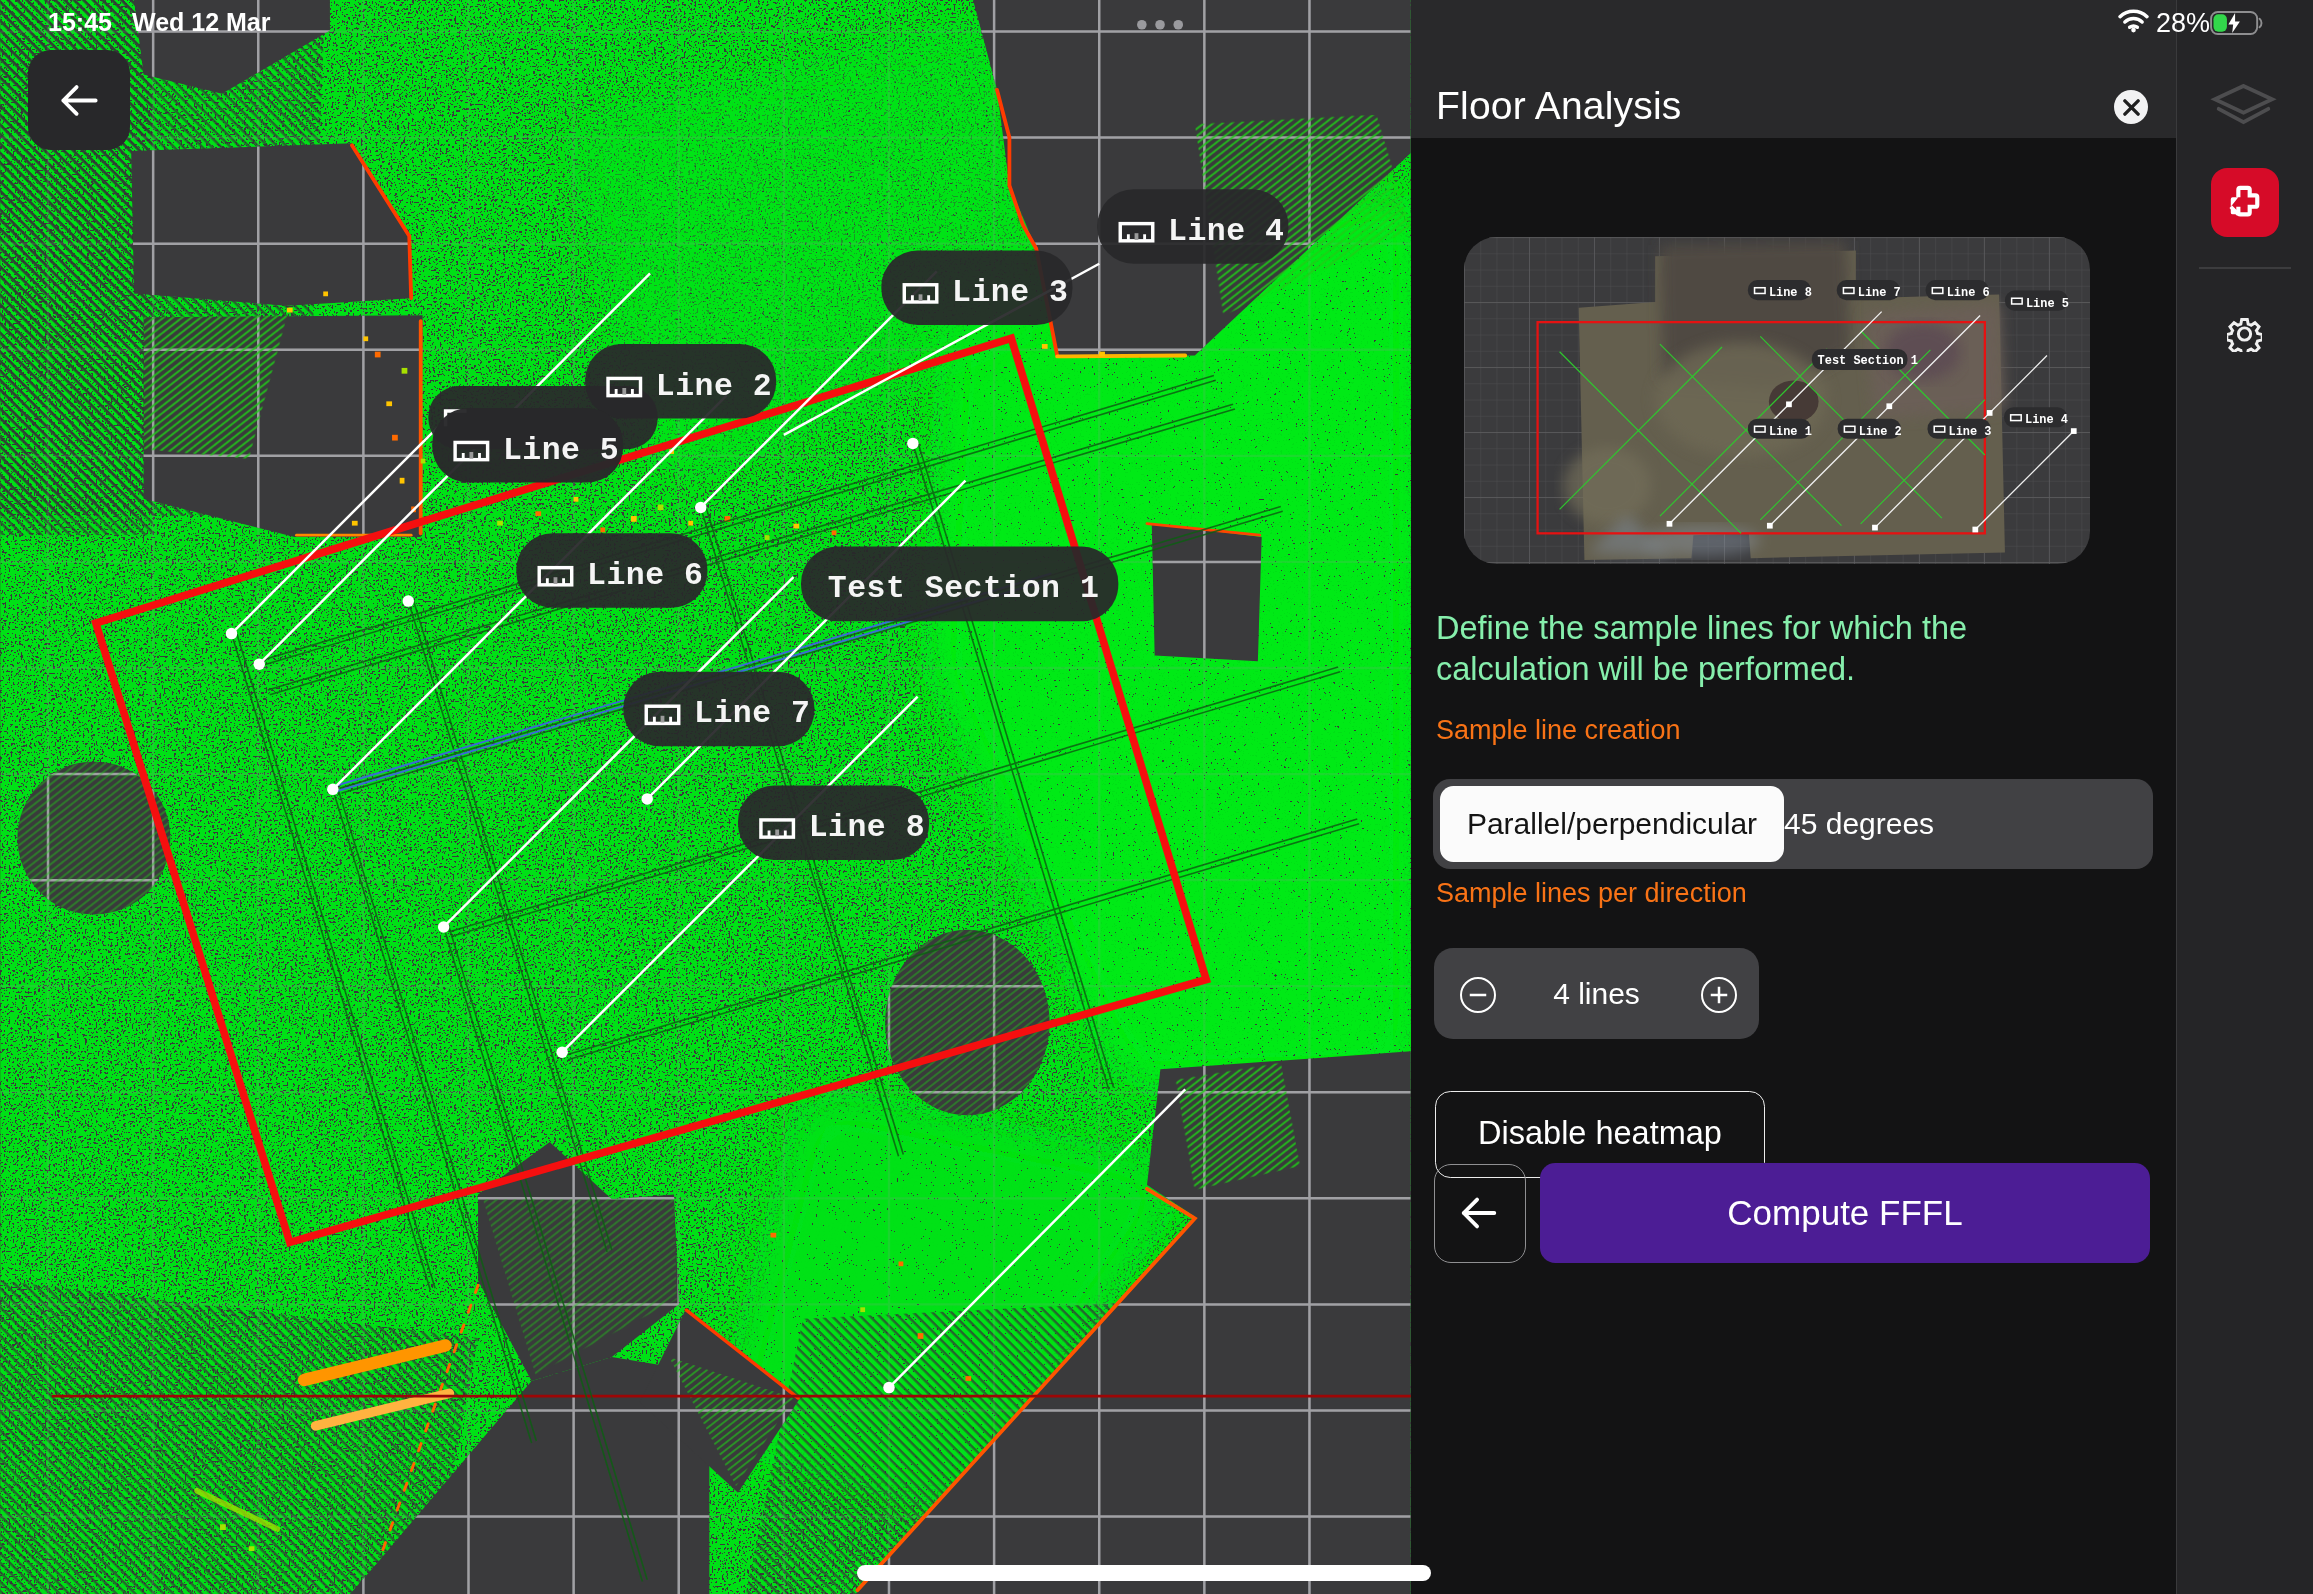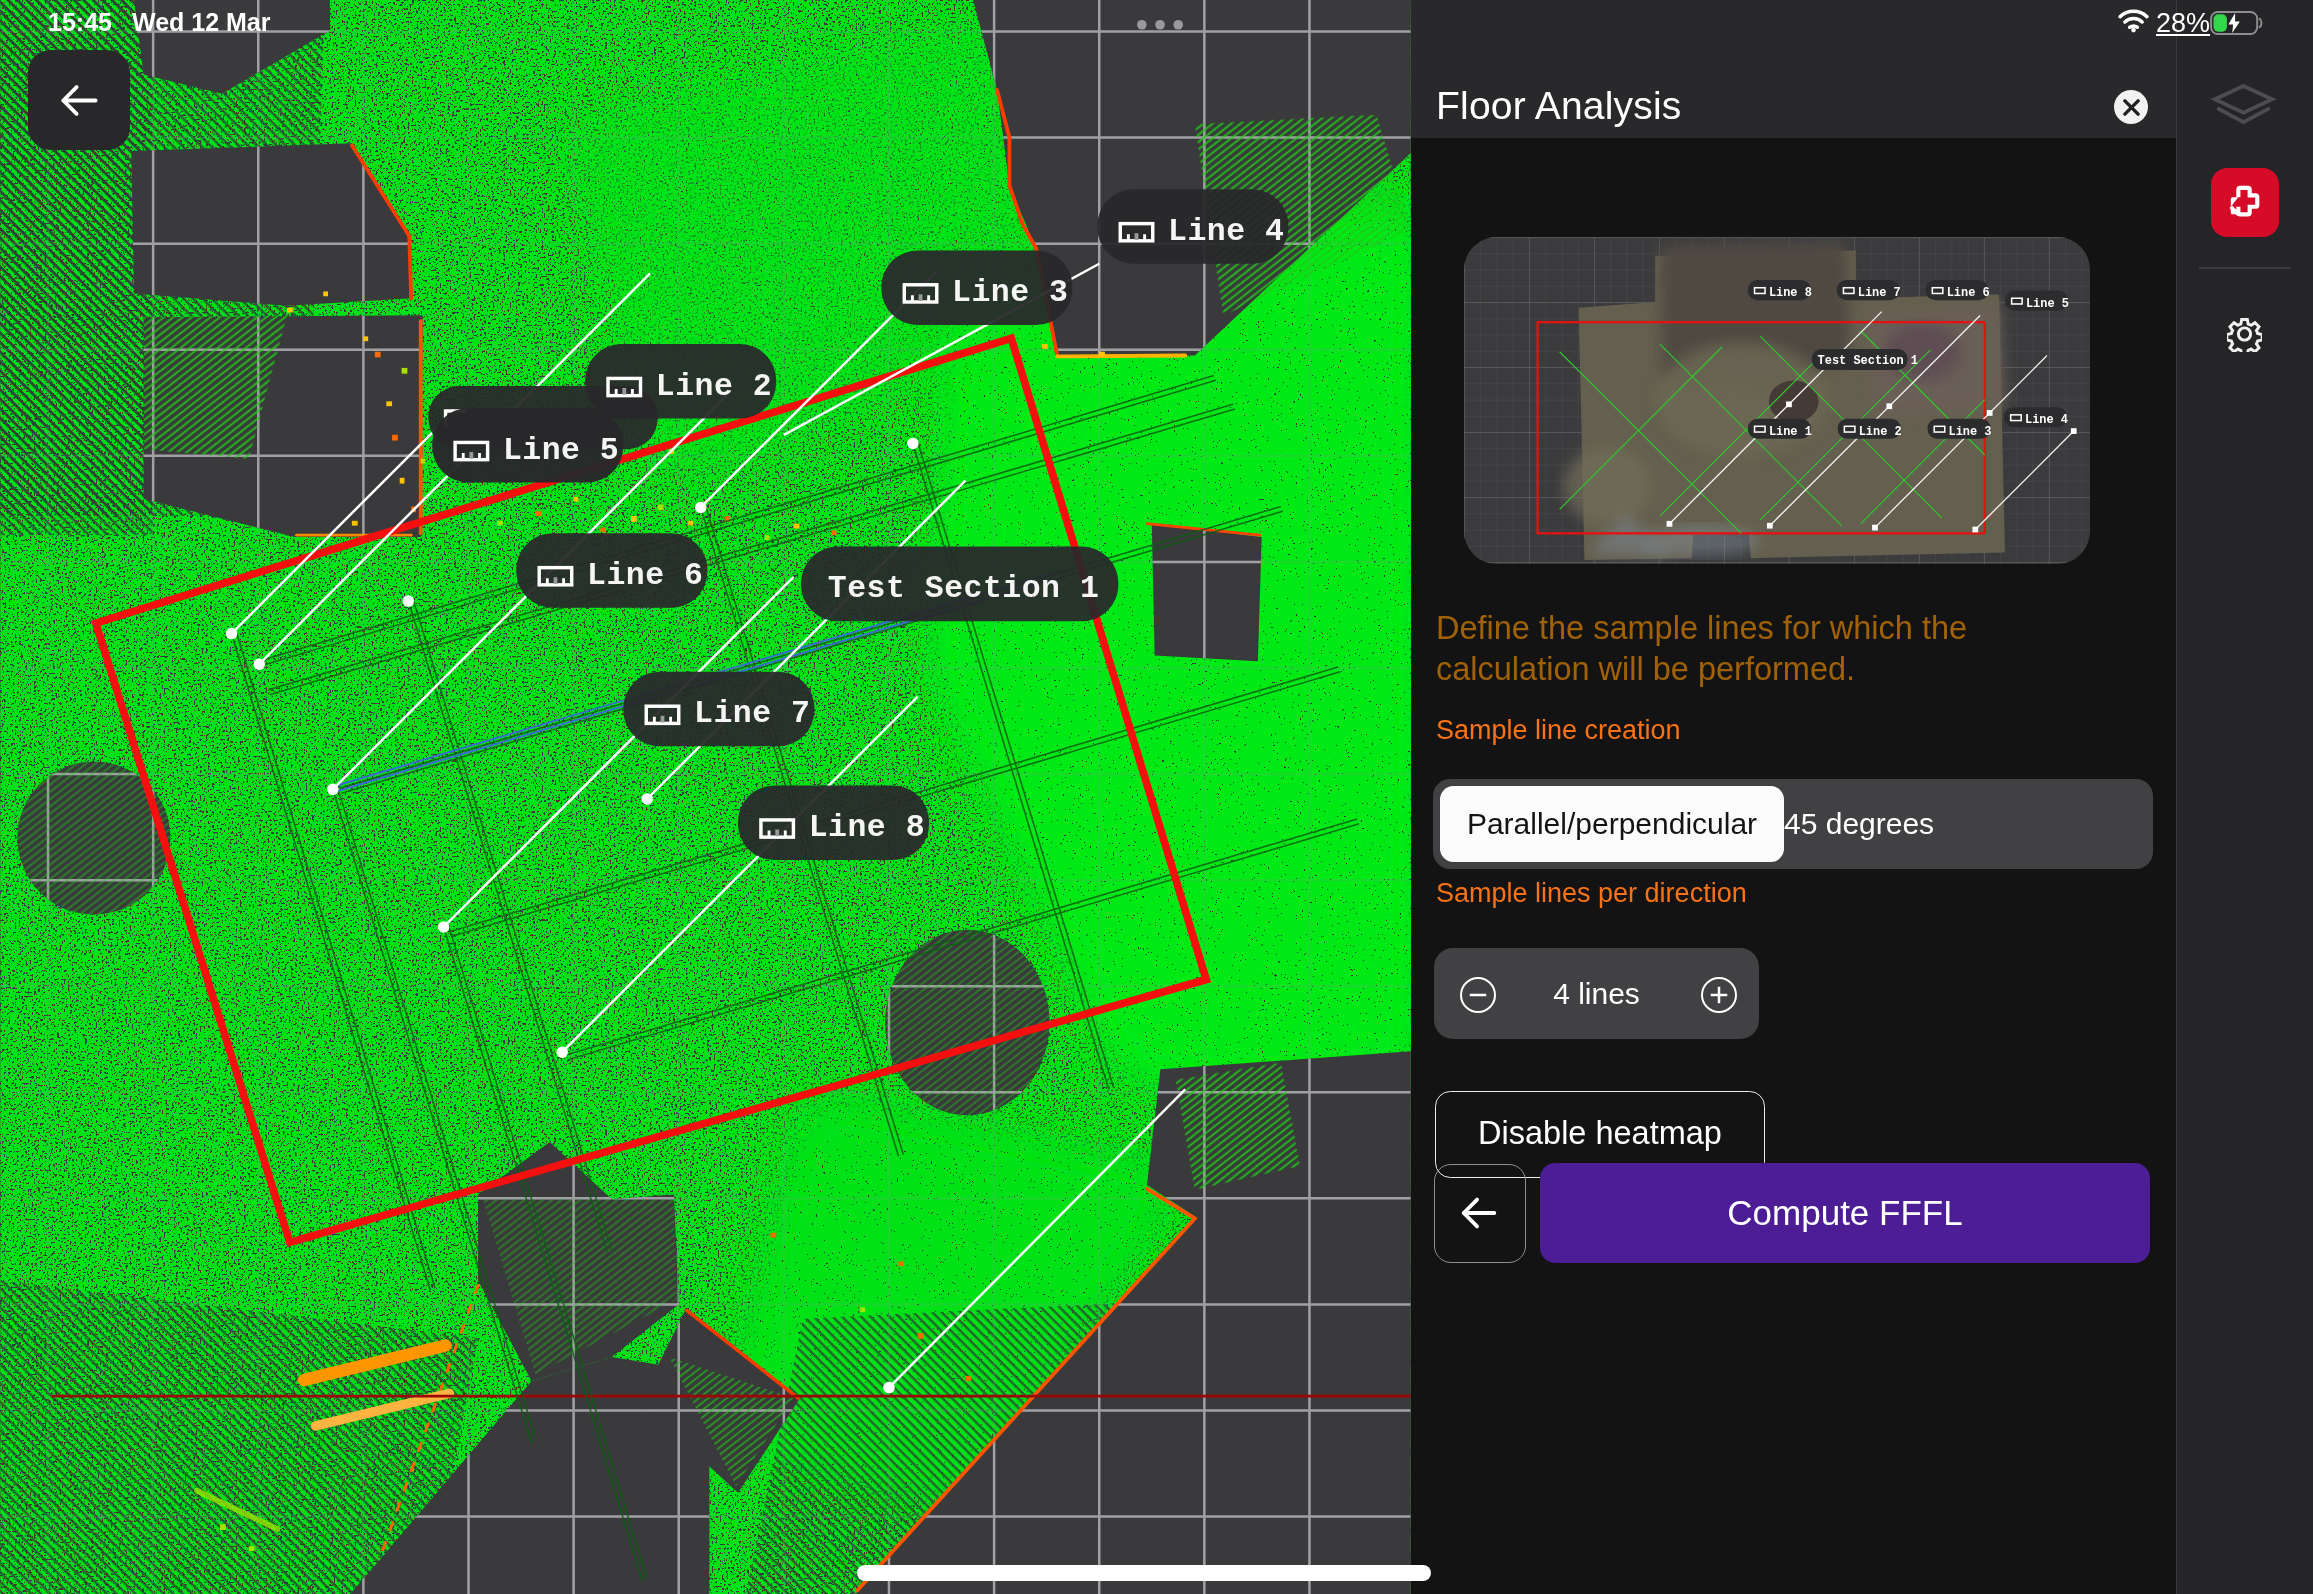--- a/index.html
+++ b/index.html
@@ -6,21 +6,21 @@
   body{width:2313px;height:1594px;position:relative;overflow:hidden;
        font-family:"Liberation Sans", sans-serif;}
   .abs{position:absolute;}
   #canvas{left:0;top:0;width:1411px;height:1594px;background:#3a3a3c;}
   #panel{left:1411px;top:0;width:765px;height:1594px;background:#131314;}
   #phead{left:1411px;top:0;width:765px;height:138px;background:#29292b;}
   #ptitle{left:1436px;top:84px;font-size:39px;color:#fff;letter-spacing:0.2px;}
   #pclose{left:2114px;top:90px;width:34px;height:34px;border-radius:50%;background:#f2f2f3;}
   #pclose svg{position:absolute;left:8.6px;top:8.6px;}
   #sidebar{left:2176px;top:0;width:138px;height:1594px;background:#252527;border-left:1px solid #3a3a3c;}
-  #desc{left:1436px;top:608px;width:669px;font-size:32.5px;line-height:41px;color:#a16207;}
+  #desc{left:1436px;top:608px;width:669px;font-size:32.5px;line-height:41px;color:#86efac;}
   .sublab{color:#f97316;font-size:27px;}
   #seg{left:1433px;top:779px;width:720px;height:90px;background:#414144;border-radius:17px;}
   #segsel{left:1440px;top:786px;width:344px;height:76px;background:#fbfbfb;border-radius:13.4px;}
   #segt1{left:1440px;top:786px;width:344px;height:76px;line-height:76px;text-align:center;color:#141414;font-size:30px;}
   #segt2{left:1784px;top:786px;width:424px;height:76px;line-height:76px;color:#fff;font-size:30px;}
   #stepper{left:1434px;top:948px;width:325px;height:91px;background:#414144;border-radius:19px;}
   #steptext{left:1434px;top:948px;width:325px;height:91px;line-height:91px;text-align:center;color:#fff;font-size:30px;}
   .stepbtn{width:32px;height:32px;border:2.4px solid #fff;border-radius:50%;}
   #disable{left:1435px;top:1058px;width:330px;height:87px;border:1.9px solid #ececec;border-radius:15.3px;box-sizing:border-box;
            color:#fff;font-size:32.5px;text-align:center;line-height:83px;margin-top:33px;}
@@ -484,21 +484,21 @@
   <path d="M20 3.5 l3.2 0 1 5.2 a12.5 12.5 0 0 1 3.4 1.4 l4.4-3 2.3 2.3 2.3 2.3 -3 4.4 a12.5 12.5 0 0 1 1.4 3.4 l5.2 1 0 3.2 0 3.2 -5.2 1 a12.5 12.5 0 0 1 -1.4 3.4 l3 4.4 -2.3 2.3 -2.3 2.3 -4.4 -3 a12.5 12.5 0 0 1 -3.4 1.4 l-1 5.2 -3.2 0 -3.2 0 -1 -5.2 a12.5 12.5 0 0 1 -3.4 -1.4 l-4.4 3 -2.3 -2.3 -2.3 -2.3 3 -4.4 a12.5 12.5 0 0 1 -1.4 -3.4 l-5.2 -1 0 -3.2 0 -3.2 5.2 -1 a12.5 12.5 0 0 1 1.4 -3.4 l-3 -4.4 2.3 -2.3 2.3 -2.3 4.4 3 a12.5 12.5 0 0 1 3.4 -1.4 l1 -5.2 z"></path>
   </g>
 </svg></div>
 
 <div class="abs" style="left:2118px;top:7.6px;"><svg width="31" height="25" viewBox="0 0 32 26">
   <path d="M2 9 a20 20 0 0 1 28 0" fill="none" stroke="#fff" stroke-width="3.6" stroke-linecap="round"></path>
   <path d="M7 14.5 a13 13 0 0 1 18 0" fill="none" stroke="#fff" stroke-width="3.6" stroke-linecap="round"></path>
   <path d="M12 20 a7.5 7.5 0 0 1 8 0" fill="none" stroke="#fff" stroke-width="3.6" stroke-linecap="round"></path>
   <circle cx="16" cy="23" r="2.4" fill="#fff"></circle>
 </svg></div>
-<div class="abs statust" style="left:2156px;top:7.6px;font-weight:400;font-size:27px;text-decoration:underline;">28%</div>
+<div class="abs statust" style="left:2156px;top:7.6px;font-weight:400;font-size:27px;">28%</div>
 <div class="abs" style="left:2210px;top:10.5px;"><svg width="54" height="24" viewBox="0 0 56 25">
   <rect x="1" y="1" width="48" height="23" rx="7" fill="none" stroke="#8e8e90" stroke-width="2"></rect>
   <rect x="3.5" y="3.5" width="14" height="18" rx="5" fill="#32d74b"></rect>
   <path d="M51.5 8 a6 6 0 0 1 0 9" fill="none" stroke="#8e8e90" stroke-width="2" stroke-linecap="round"></path>
   <path d="M26 2 L19 14 h5 L23 23 L31 11 h-5 z" fill="#fff"></path>
 </svg></div>
 <div id="homebar" class="abs"></div>
 
 
 </body></html>

